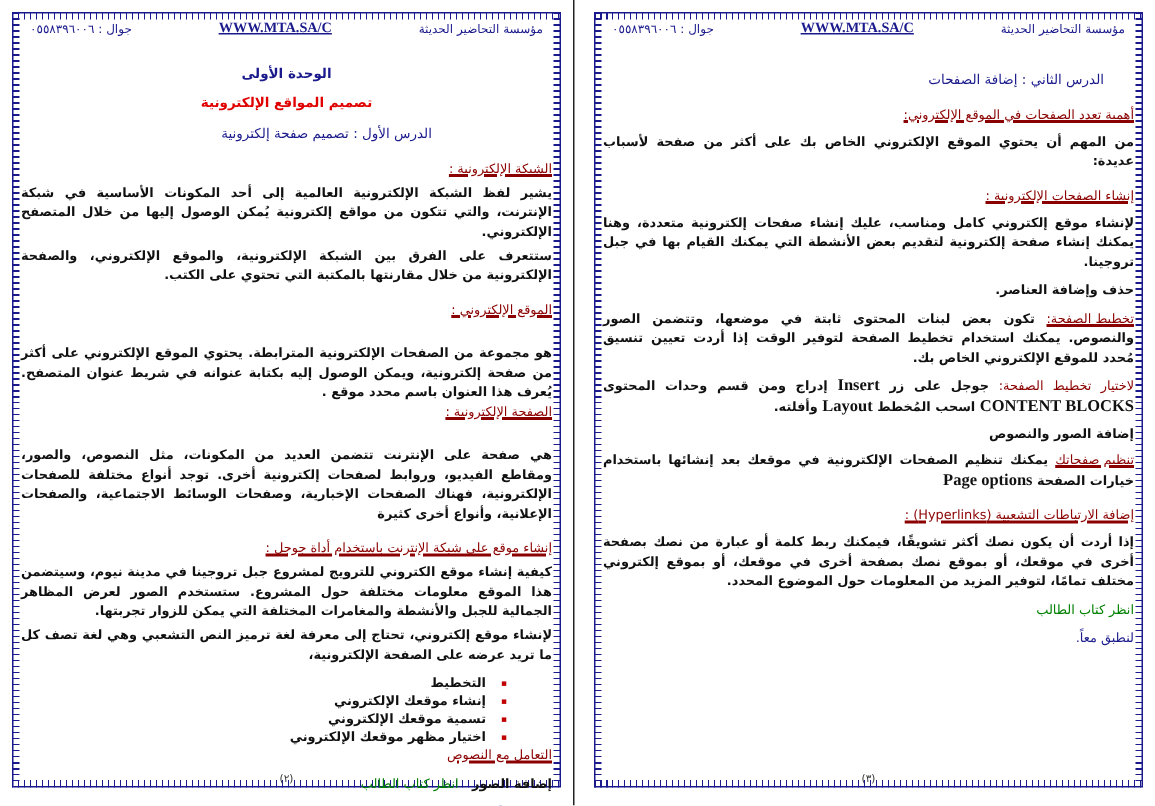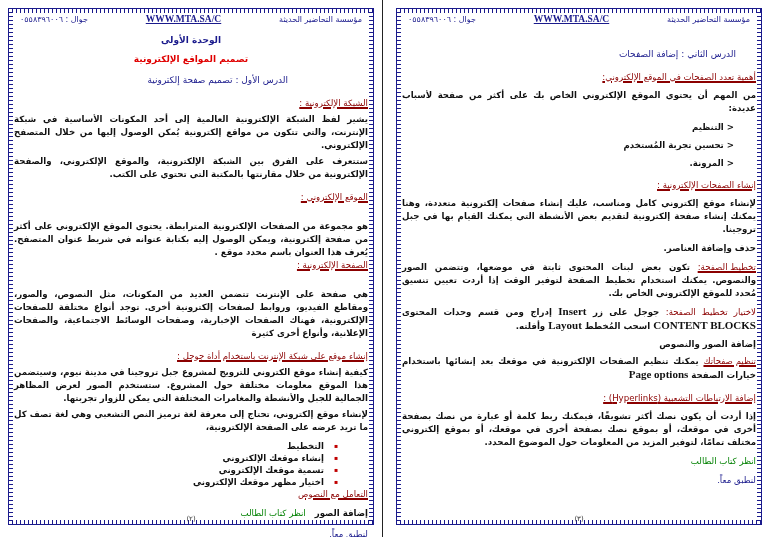--- a/index.html
+++ b/index.html
@@ -25,21 +25,21 @@
   }
   .content {
     position: absolute; left: 14px; right: 14px; top: 14px; bottom: 14px;
     direction: rtl; text-align: right;
     font-size: 8.6px; line-height: 13px; color: #111; font-weight: bold;
   }
   .header { display: flex; justify-content: space-between; align-items: center; direction: rtl; padding: 8px 14px 0 14px; font-size: 8px; font-weight: normal; color: #1a1a8c; }
   .header .url { font-family: "Liberation Serif", serif; font-weight: bold; font-size: 9.5px; color: #1a1a8c; text-decoration: underline; direction: ltr; }
   .header .phone { color: #1a1a8c; text-align: right; }
   .center { text-align: center; }
-  .unit-title { color: #1a1a8c; font-size: 9px; }
+  .unit-title { color: #1a1a8c; font-size: 9px; margin-top: 10px; }
   .unit-sub { color: #e00000; font-size: 9px; margin-top: 6px; }
   .lesson { color: #1a1a8c; font-size: 9px; margin-top: 8px; padding-right: 80px; font-weight: normal; }
   .lesson.r { padding-right: 20px; margin-top: 18px; }
   .h { color: #8b0000; text-decoration: underline; text-decoration-color: #8b0000; text-decoration-thickness: 1.5px; font-weight: normal; display: inline-block; margin-top: 10px; }
   p { margin-top: 3px; text-align: justify; text-align-last: right; }
   .en { font-family: "Liberation Serif", serif; font-weight: bold; font-size: 11px; }
   ul.bullets { list-style: none; padding-right: 30px; margin-top: 6px; }
   ul.bullets li { position: relative; padding-right: 14px; line-height: 12px; }
   ul.bullets li::before { content: "▪"; color: #c00000; position: absolute; right: 0; font-size: 6px; }
   ul.arrows { list-style: none; margin-top: 4px; padding-right: 22px; }
@@ -99,25 +99,20 @@
   <div class="frame"></div>
   <div class="header" style="position:absolute;left:14px;right:14px;top:14px;padding:0 6px;">
     <span>مؤسسة التحاضير الحديثة</span>
     <span class="url">WWW.MTA.SA/C</span>
     <span class="phone">جوال : ٠٥٥٨٣٩٦٠٠٦</span>
   </div>
   <div class="content" style="top:30px;">
     <div class="lesson r">الدرس الثاني : إضافة الصفحات</div>
     <span class="h">أهمية تعدد الصفحات في الموقع الإلكتروني:</span>
     <p style="margin-top:5px">من المهم أن يحتوي الموقع الإلكتروني الخاص بك على أكثر من صفحة لأسباب عديدة:</p>
-    <ul class="arrows">
-      <li>&lt; التنظيم</li>
-      <li>&lt; تحسين تجربة المُستخدم</li>
-      <li>&lt; المرونة.</li>
-    </ul>
     <span class="h">إنشاء الصفحات الإلكترونية :</span>
     <p style="margin-top:5px">لإنشاء موقع إلكتروني كامل ومناسب، عليك إنشاء صفحات إلكترونية متعددة، وهنا يمكنك إنشاء صفحة إلكترونية لتقديم بعض الأنشطة التي يمكنك القيام بها في جبل تروجينا.</p>
     <p style="margin-top:6px">حذف وإضافة العناصر.</p>
 
     <p style="margin-top:6px">
       <span class="h" style="margin-top:0">تخطيط الصفحة:</span><span> تكون بعض لبنات المحتوى ثابتة في موضعها، وتتضمن الصور والنصوص. يمكنك استخدام تخطيط الصفحة لتوفير الوقت إذا أردت تعيين تنسيق مُحدد للموقع الإلكتروني الخاص بك.</span>
     </p>
     <p style="margin-top:5px">
       <span style="color:#8b0000;font-weight:normal">لاختيار تخطيط الصفحة:</span><span> جوجل على زر </span><span class="en">Insert</span><span> إدراج ومن قسم وحدات المحتوى </span><span class="en">CONTENT BLOCKS</span><span> اسحب المُخطط </span><span class="en">Layout</span><span> وأفلته.</span>
     </p>

